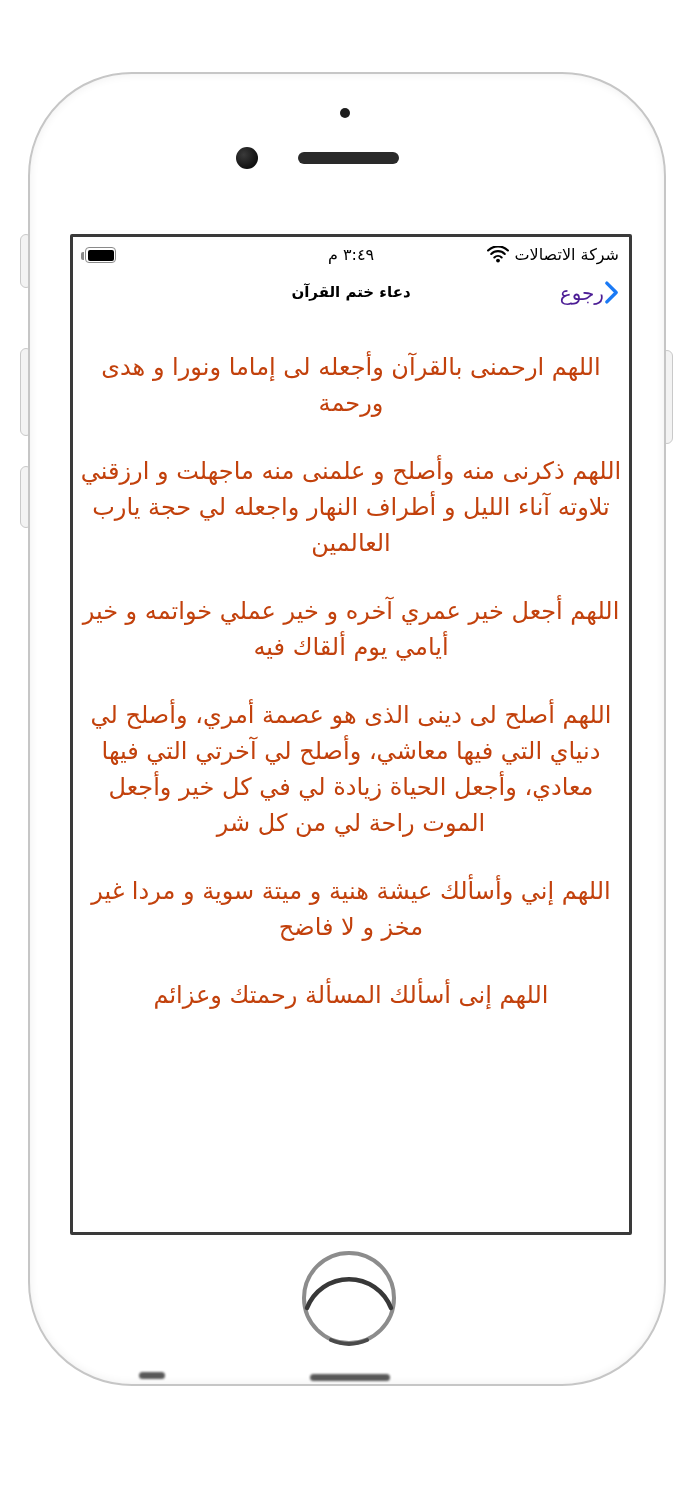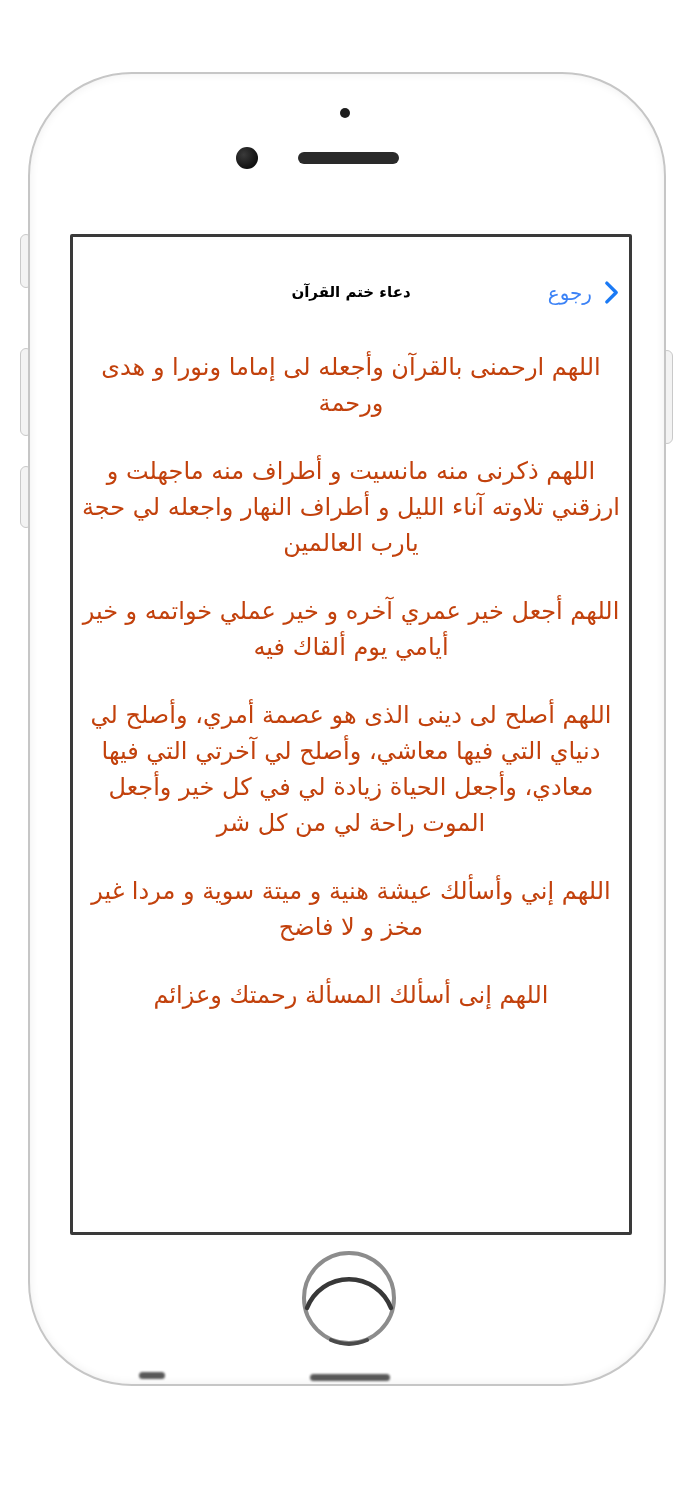--- a/index.html
+++ b/index.html
@@ -36,21 +36,21 @@
   .status-bar{position:absolute;top:6px;left:8px;right:8px;height:28px;}
   .battery{position:absolute;left:4px;top:4px;width:31px;height:16px;border:1.5px solid #8a8a8a;border-radius:4px;box-sizing:border-box;}
   .battery-fill{position:absolute;left:1.5px;top:1.5px;right:1.5px;bottom:1.5px;background:#000;border-radius:2px;}
   .battery-nub{position:absolute;left:-5px;top:4px;width:3px;height:8px;background:#8a8a8a;border-radius:2px 0 0 2px;}
   .status-time{position:absolute;left:50%;transform:translateX(-50%);top:2px;font-size:16px;direction:ltr;white-space:nowrap;}
   .carrier-group{position:absolute;right:2px;top:2px;display:flex;align-items:center;gap:6px;font-size:16px;direction:rtl;white-space:nowrap;}
 
   
   .nav-bar{position:absolute;top:36px;left:8px;right:8px;height:42px;}
   .nav-title{position:absolute;left:0;right:0;top:10px;text-align:center;font-size:15px;font-weight:bold;direction:rtl;}
-  .back-button{position:absolute;right:2px;top:7px;display:flex;align-items:center;gap:12px;color:#3b82f6;font-size:20px;cursor:pointer;}
+  .back-button{position:absolute;right:2px;top:7px;display:flex;align-items:center;gap:0;color:#4c1d95;font-size:20px;cursor:pointer;}
 
   
   .content{position:absolute;top:112px;left:3px;right:3px;bottom:0;overflow:hidden;text-align:center;}
   .content p{margin:0 0 32px 0;direction:rtl;font-size:24px;line-height:36px;color:#c2410c;}
 </style>
 </head>
 <body>
 
 <div class="canvas">
 
@@ -60,36 +60,54 @@
   <div class="side-btn btn-power"></div>
 
   <div class="phone">
 
     <div class="sensor-dot"></div>
     <div class="camera-dot"></div>
     <div class="speaker-bar"></div>
 
     <div class="screen">
 
+      <div class="status-bar">
+        <div class="battery">
+          <div class="battery-nub"></div>
+          <div class="battery-fill"></div>
+        </div>
+        <div class="status-time">٣:٤٩ م</div>
+        <div class="carrier-group">
+          <span>شركة الاتصالات</span>
+          <span style="display:inline-flex;">
+            <svg width="22" height="17" viewBox="0 0 24 18">
+              <path d="M1.2 4.6 a15.3 15.3 0 0 1 21.6 0" fill="none" stroke="#000" stroke-width="2.3" stroke-linecap="round"></path>
+              <path d="M4.6 8.4 a10.5 10.5 0 0 1 14.8 0" fill="none" stroke="#000" stroke-width="2.3" stroke-linecap="round"></path>
+              <path d="M8 12.2 a5.7 5.7 0 0 1 8 0" fill="none" stroke="#000" stroke-width="2.3" stroke-linecap="round"></path>
+              <circle cx="12" cy="15.6" r="2.1" fill="#000"></circle>
+            </svg>
+          </span>
+        </div>
+      </div>
 
       <div class="nav-bar">
         <div class="nav-title">دعاء ختم القرآن</div>
         <div class="back-button">
           <span>رجوع</span>
           <span style="display:inline-flex;">
             <svg width="15" height="25" viewBox="0 0 16 26">
               <polyline points="3,3 13,13 3,23" fill="none" stroke="#1b7af5" stroke-width="3.6" stroke-linecap="round" stroke-linejoin="round"></polyline>
             </svg>
           </span>
         </div>
       </div>
 
       <div class="content">
         <p>اللهم ارحمنى بالقرآن وأجعله لى إماما ونورا و هدى ورحمة</p>
-        <p>اللهم ذكرنى منه مانسيت و أطراف منه ماجهلت و ارزقني تلاوته آناء الليل و أطراف النهار واجعله لي حجة يارب العالمين</p>
+        <p>اللهم ذكرنى منه وأصلح و علمنى منه ماجهلت و ارزقني تلاوته آناء الليل و أطراف النهار واجعله لي حجة يارب العالمين</p>
         <p>اللهم أجعل خير عمري آخره و خير عملي خواتمه و خير أيامي يوم ألقاك فيه</p>
         <p>اللهم أصلح لى دينى الذى هو عصمة أمري، وأصلح لي دنياي التي فيها معاشي، وأصلح لي آخرتي التي فيها معادي، وأجعل الحياة زيادة لي في كل خير وأجعل الموت راحة لي من كل شر</p>
         <p>اللهم إني وأسألك عيشة هنية و ميتة سوية و مردا غير مخز و لا فاضح</p>
         <p>اللهم إنى أسألك المسألة رحمتك وعزائم</p>
       </div>
     </div>
 
     <div class="home">
       <svg width="96" height="96" viewBox="0 0 96 96">
         <circle cx="48" cy="48" r="45" fill="none" stroke="#8c8c8c" stroke-width="4"></circle>

